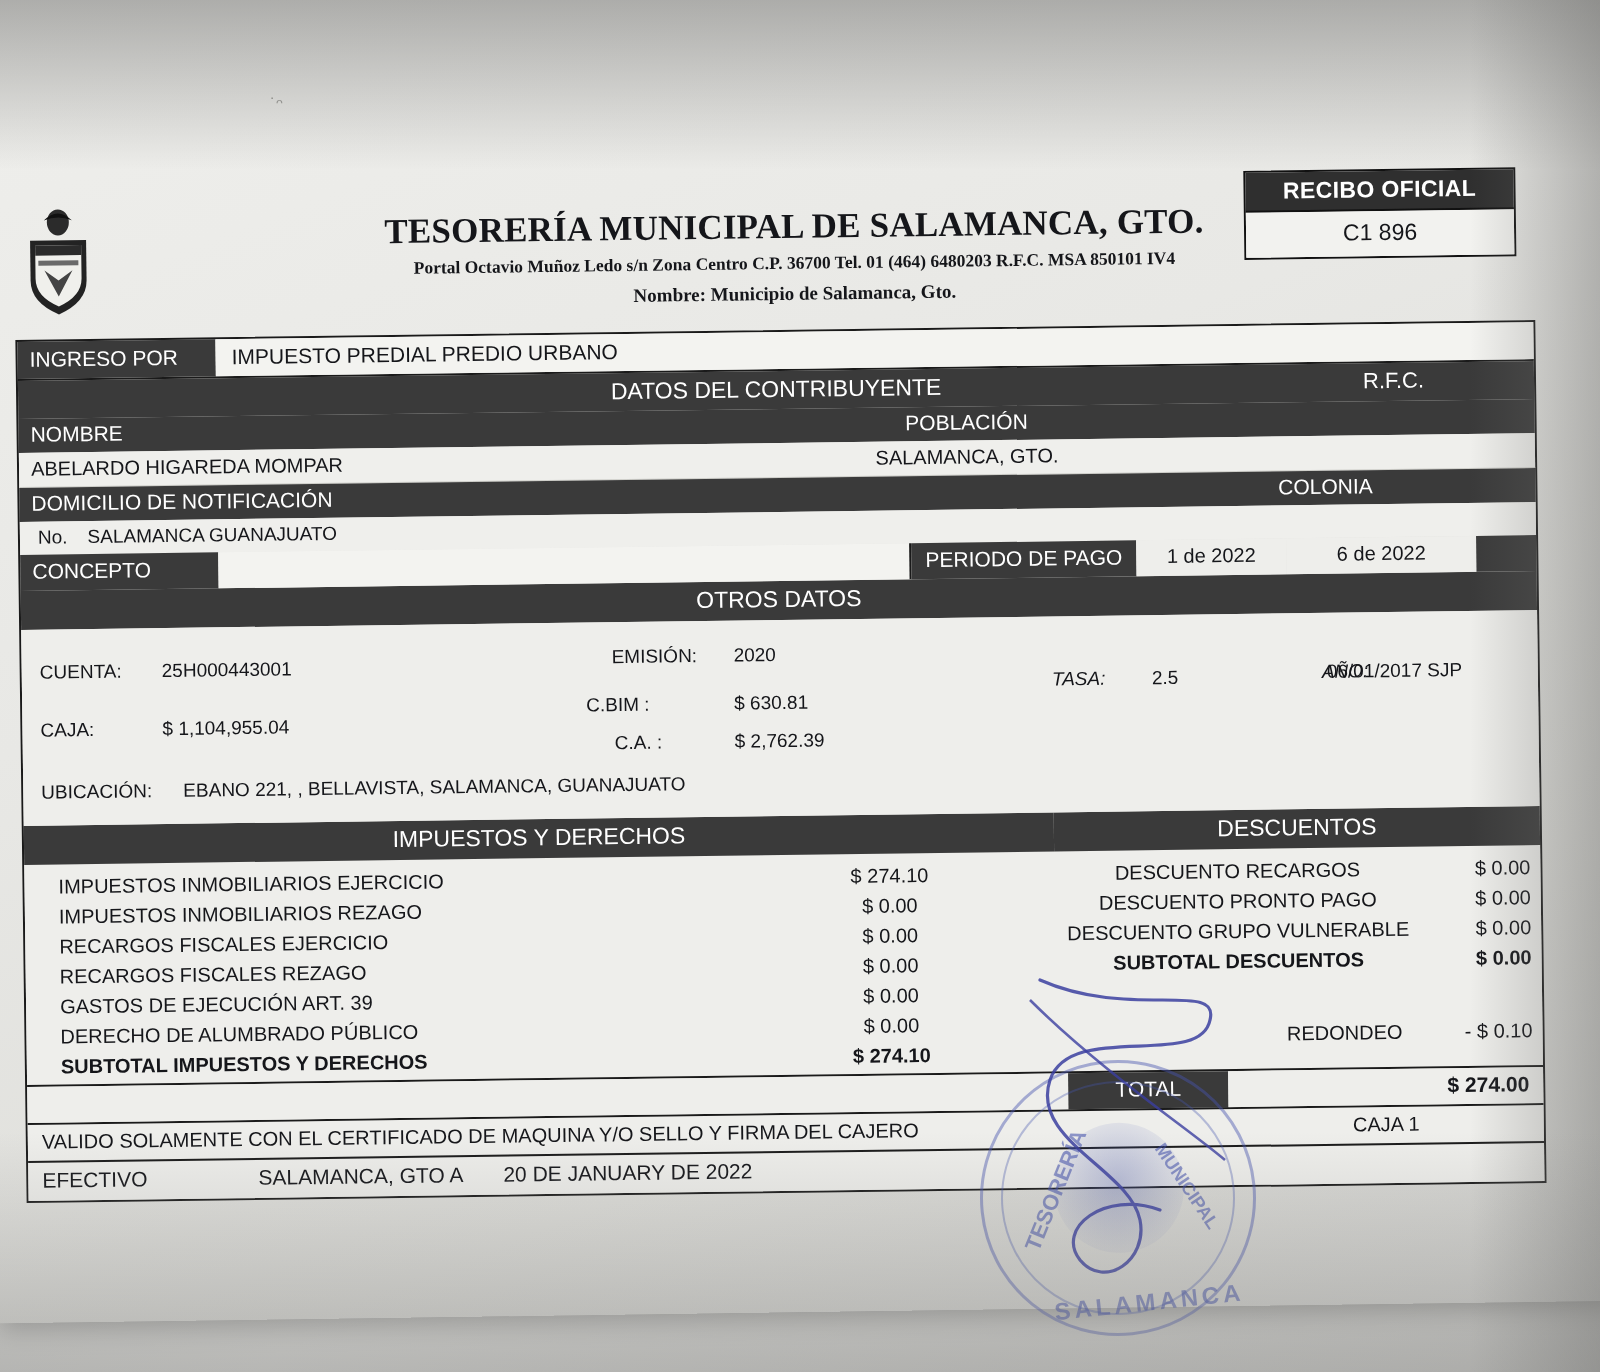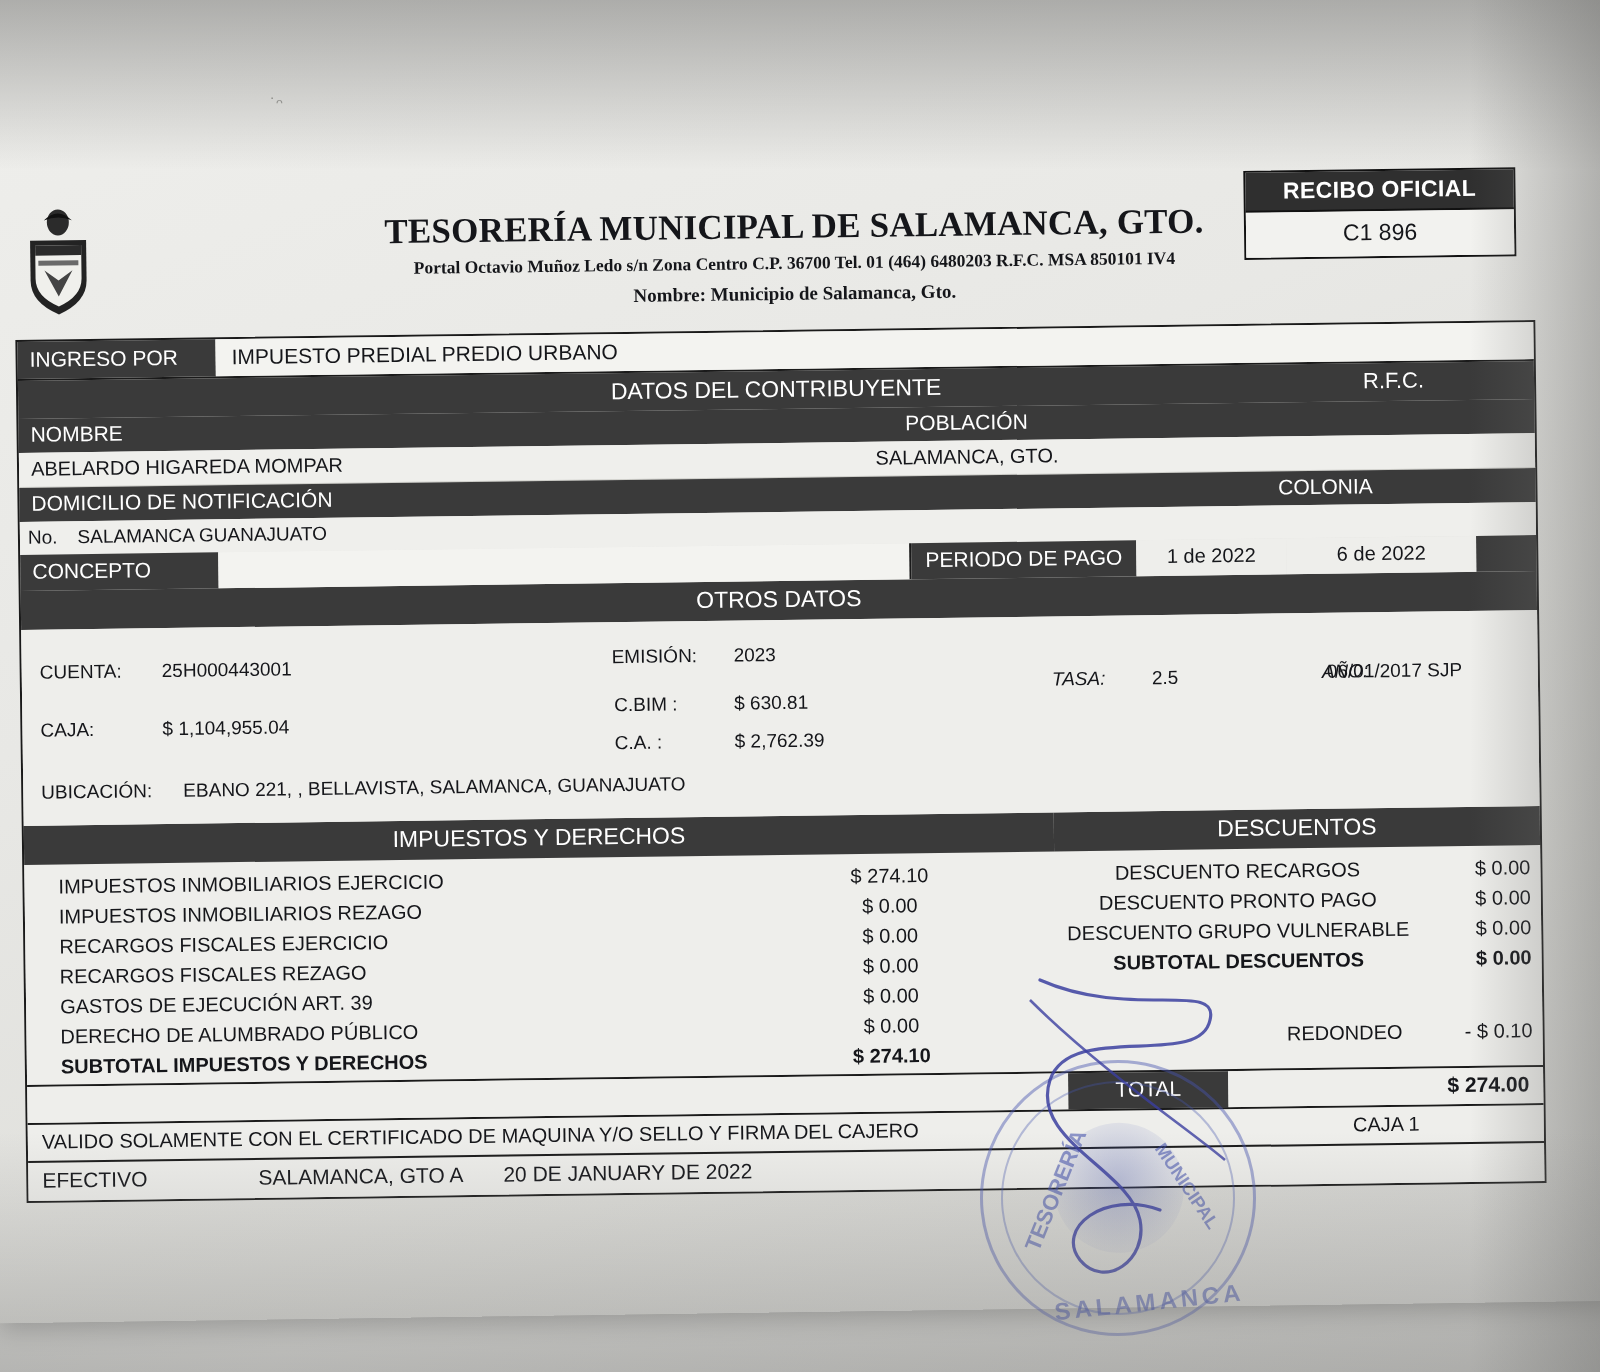--- a/index.html
+++ b/index.html
@@ -141,21 +141,21 @@
   .val-row .c2 { flex:1; text-align:center; padding:5px 0 6px 0;}
   .val-row .c3 { width: 260px; padding:5px 0 6px 0;}
 
   .dom-bar {
     display:flex; background:#3a3a3a; color:#fff; font-size:21px;
   }
   .dom-bar .c1 { flex:1; padding:4px 0 6px 12px;}
   .dom-bar .c2 { width: 420px; text-align:center; padding:4px 0 6px 0;}
 
   .dom-val { display:flex; background:#efefec; font-size:19px; }
-  .dom-val .nolbl { padding:5px 10px 6px 8px;}
+  .dom-val .nolbl { padding:5px 10px 6px 18px;}
   .dom-val .txt { padding:5px 0 6px 10px;}
 
   .concepto-row { display:flex; align-items:stretch; }
   .concepto-lbl {
     background:#3a3a3a; color:#fff; font-size:21px; width:198px; padding:5px 0 7px 12px;
     box-sizing:border-box;
   }
   .concepto-blank { background:#f3f3f0; flex:1; border-right:2px solid #1a1a1a;}
   .periodo-lbl { background:#3a3a3a; color:#fff; font-size:21px; padding:5px 14px 7px 14px;}
   .periodo-v1 { background:#eeeeeb; font-size:20px; padding:5px 0 7px 0; width:150px; text-align:center;}
@@ -330,23 +330,23 @@
       <div class="otros-bar">OTROS DATOS</div>
 
       <div class="otros-body">
         <div class="od" style="left:18px; top:32px;">CUENTA:</div>
         <div class="od" style="left:140px; top:32px;">25H000443001</div>
 
         <div class="od" style="left:18px; top:90px;">CAJA:</div>
         <div class="od" style="left:140px; top:90px;">$ 1,104,955.04</div>
 
         <div class="od" style="left:590px; top:24px;">EMISIÓN:</div>
-        <div class="od" style="left:712px; top:24px;">2023</div>
-
-        <div class="od" style="left:592px; top:72px;">C.BIM   :</div>
+        <div class="od" style="left:712px; top:24px;">2020</div>
+
+        <div class="od" style="left:564px; top:72px;">C.BIM   :</div>
         <div class="od" style="left:712px; top:72px;">$ 630.81</div>
 
         <div class="od" style="left:592px; top:110px;">C.A.      :</div>
         <div class="od" style="left:712px; top:110px;">$ 2,762.39</div>
 
         <div class="od" style="left:1030px; top:52px;font-style:italic;">TASA:</div>
         <div class="od" style="left:1130px; top:52px;">2.5</div>
 
         <div class="od" style="left:1300px; top:48px;font-style:italic;">AÑO:</div>
         <div class="od" style="left:1305px; top:48px;">06/01/2017 SJP</div>

